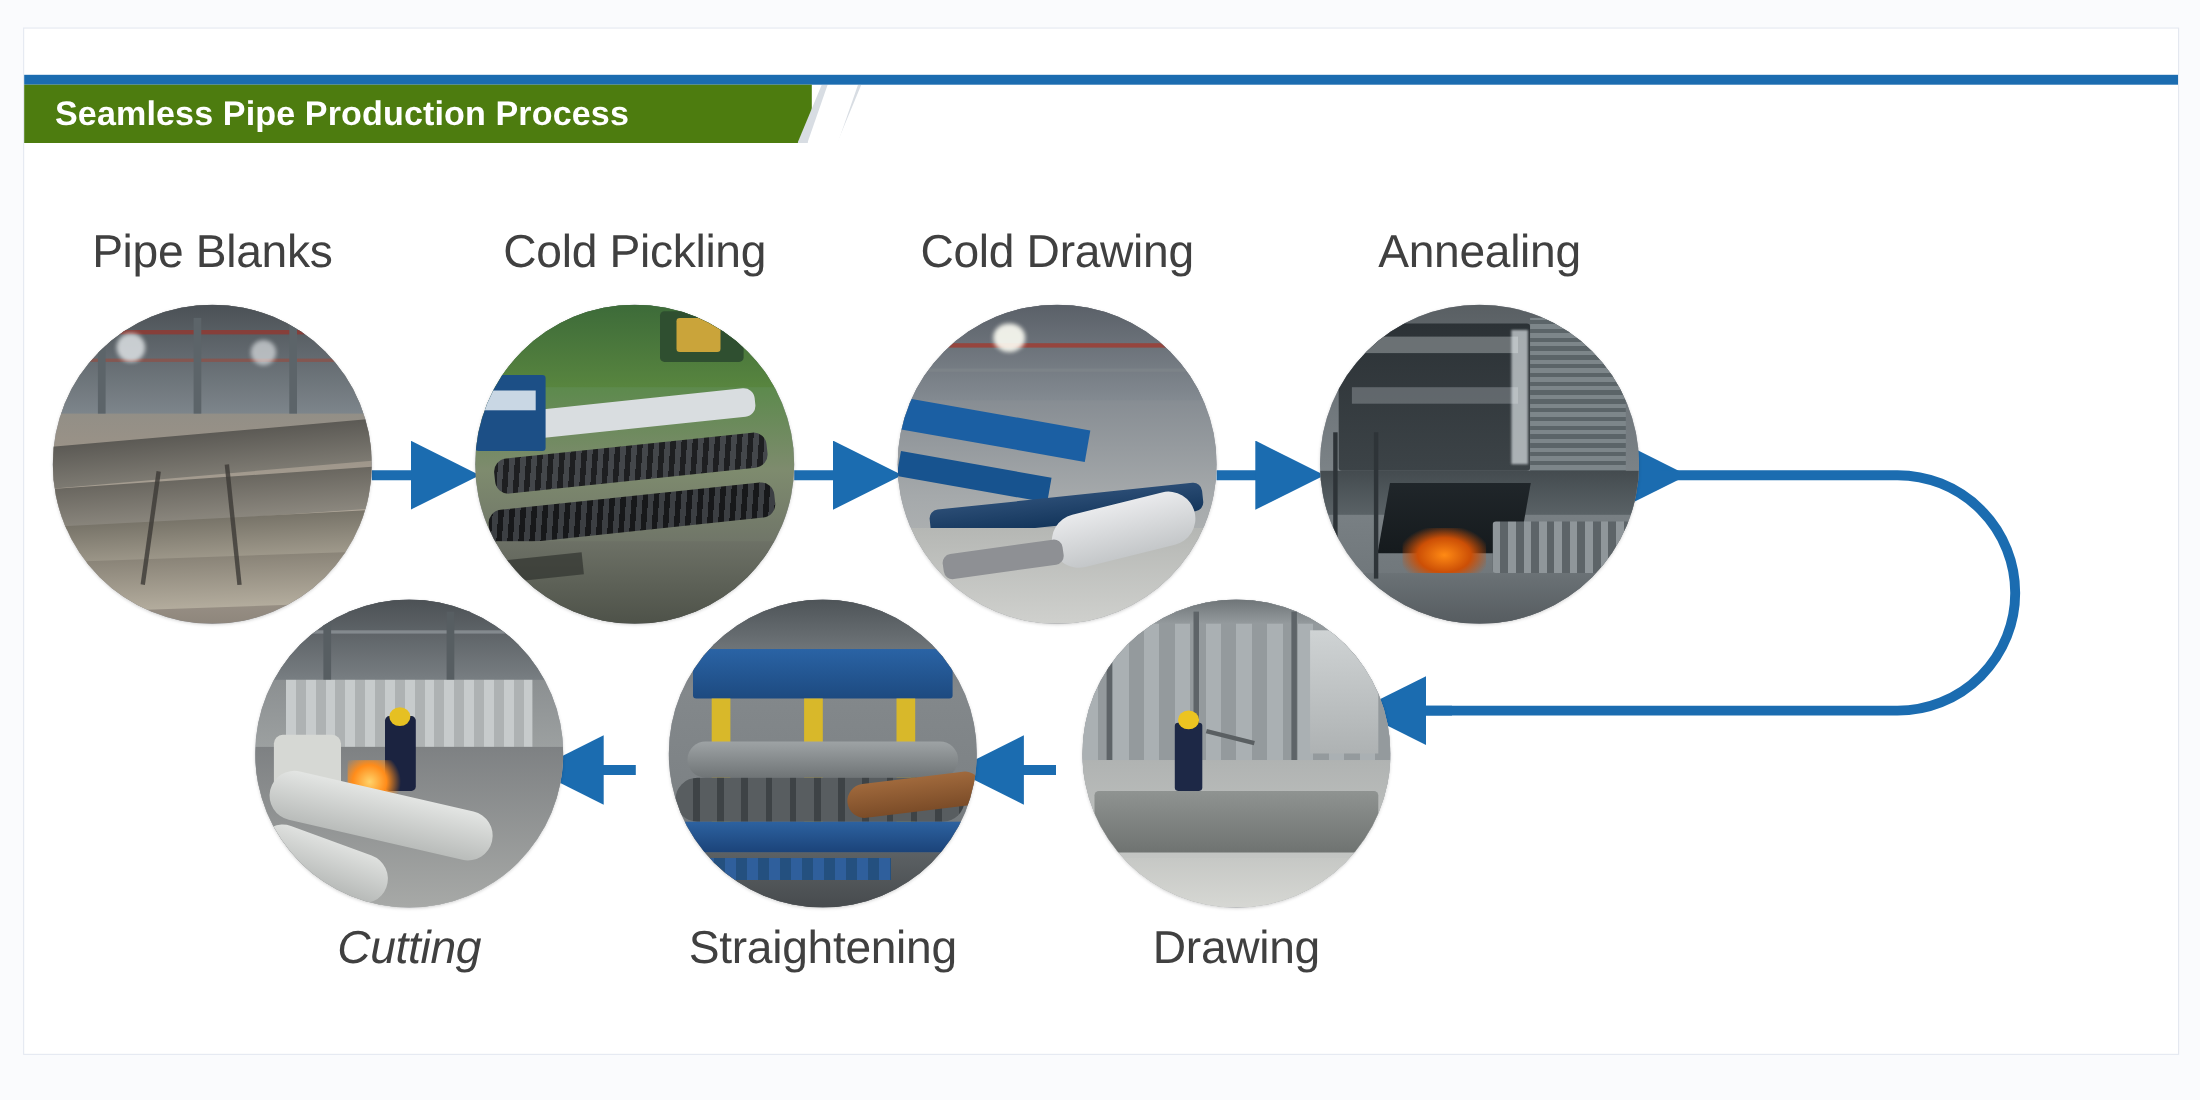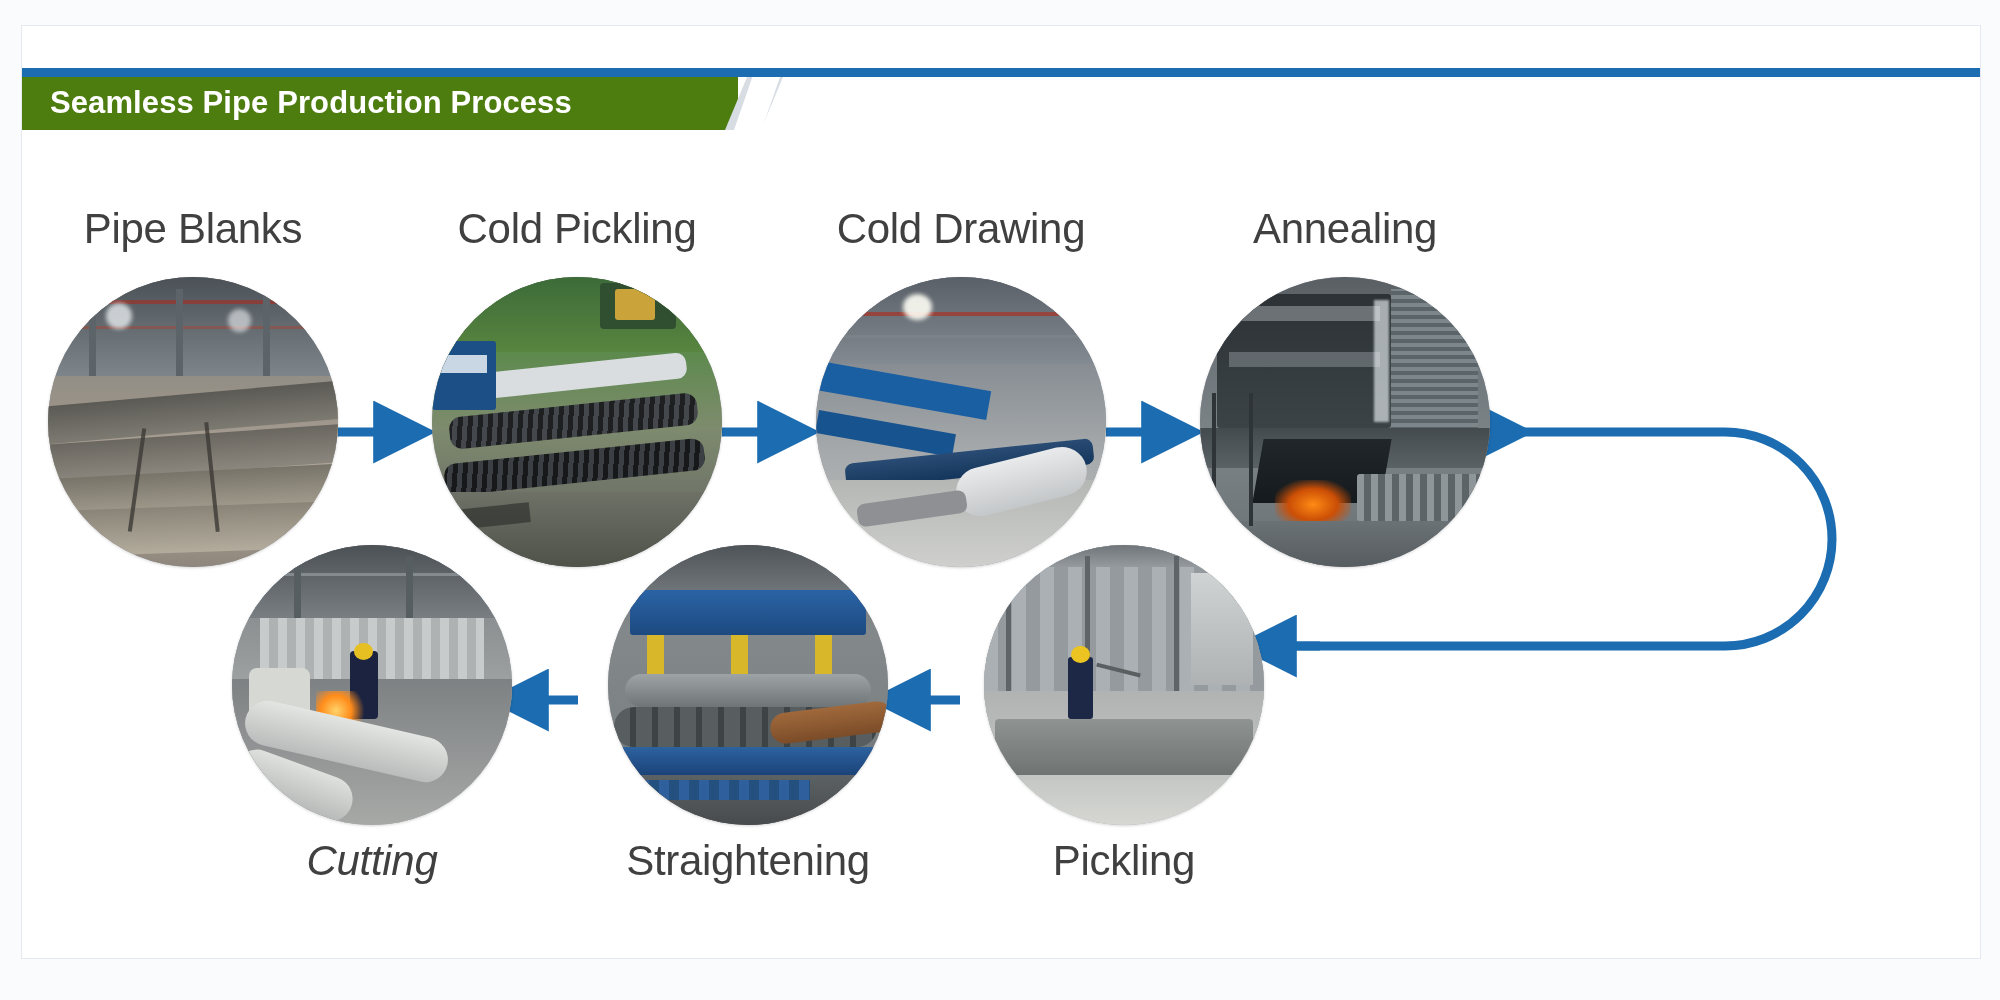--- a/index.html
+++ b/index.html
@@ -248,17 +248,17 @@
         <i style="left:68%;top:4%;width:5px;height:48%;background:#5e6468;"></i>
         <i style="left:74%;top:10%;width:22%;height:40%;background:linear-gradient(180deg,#cfd3d4,#aeb2b3);"></i>
         <i style="left:0;top:52%;width:100%;height:48%;background:linear-gradient(180deg,#b0b3b2,#cdcfcc);"></i>
         <i style="left:4%;top:62%;width:92%;height:20%;background:linear-gradient(180deg,#8f9391,#6f7371);border-radius:4px;"></i>
         <i style="left:30%;top:40%;width:9%;height:22%;background:#1d2846;border-radius:3px;"></i>
         <i style="left:31%;top:36%;width:7%;height:6%;background:#ecc421;border-radius:50%;"></i>
         <i style="left:40%;top:44%;width:16%;height:4px;background:#5a5f62;transform:rotate(14deg);"></i>
         <i style="left:0;top:84%;width:100%;height:16%;background:linear-gradient(180deg,#c6c8c5,#d6d7d3);"></i>
       </div>
     </div>
-    <div class="caption" style="top:292px;">Pickling</div>
+    <div class="caption" style="top:292px;">Drawing</div>
   </div>
 
 
 </div>
 
 </body></html>

